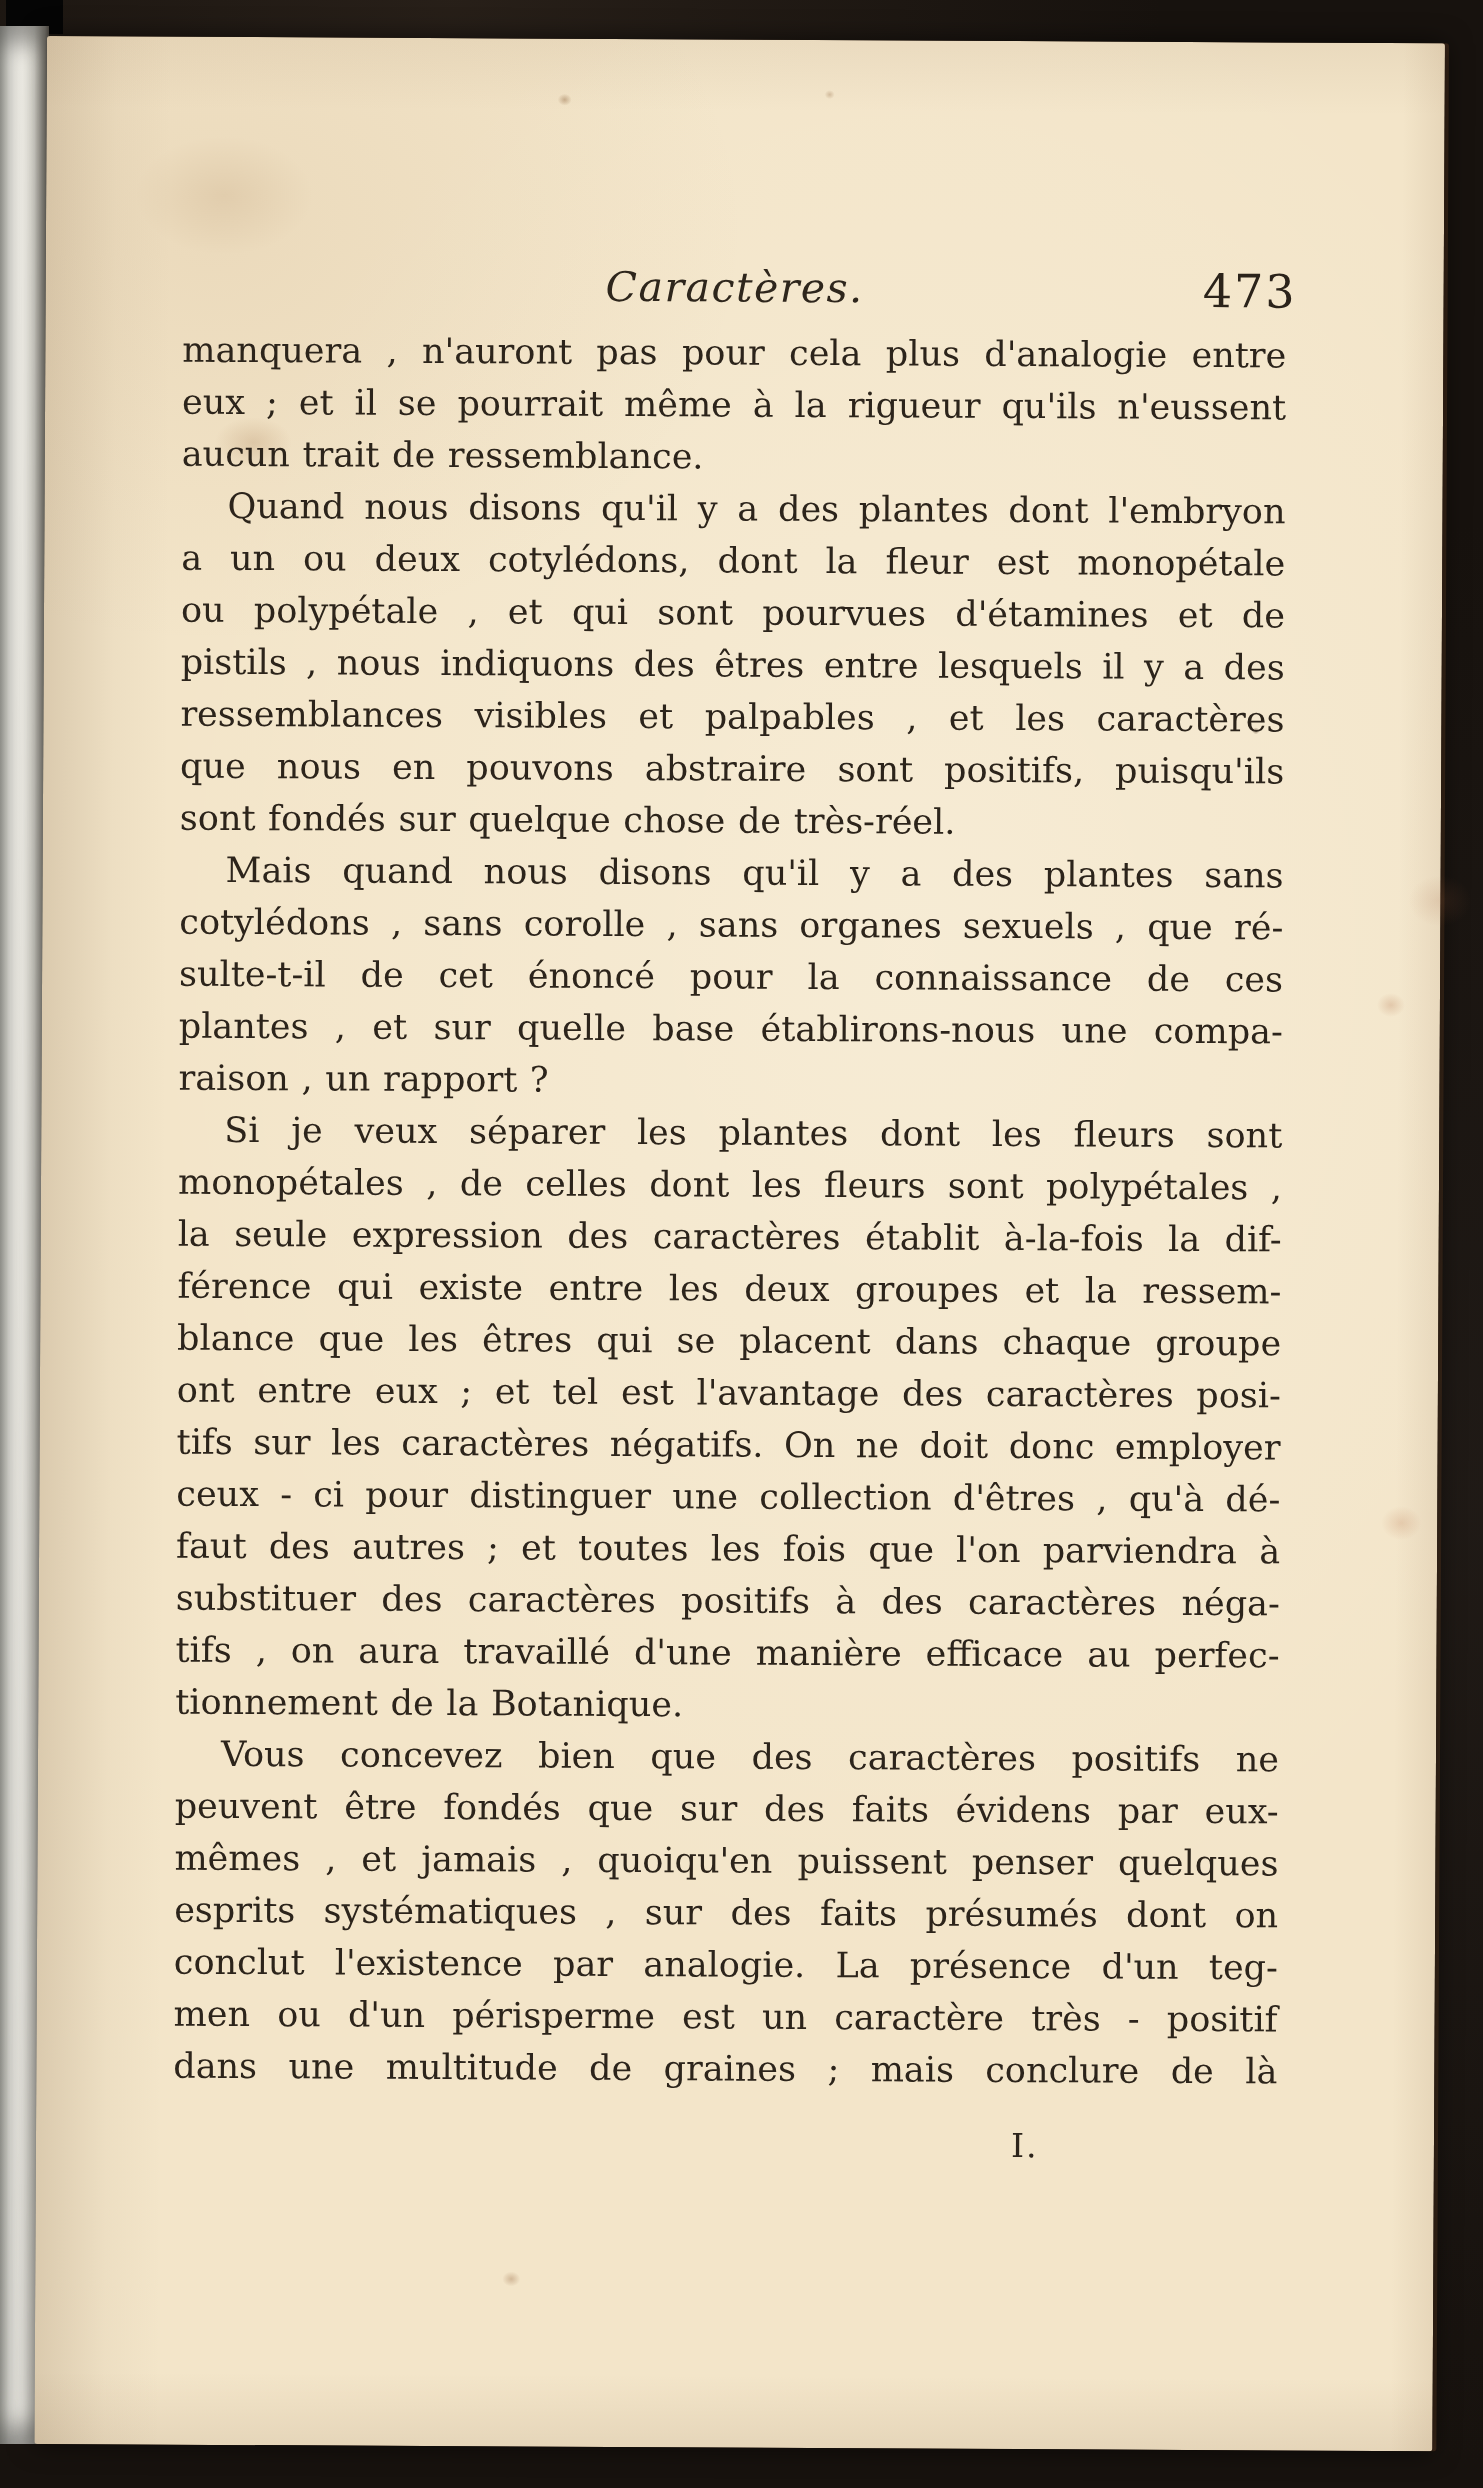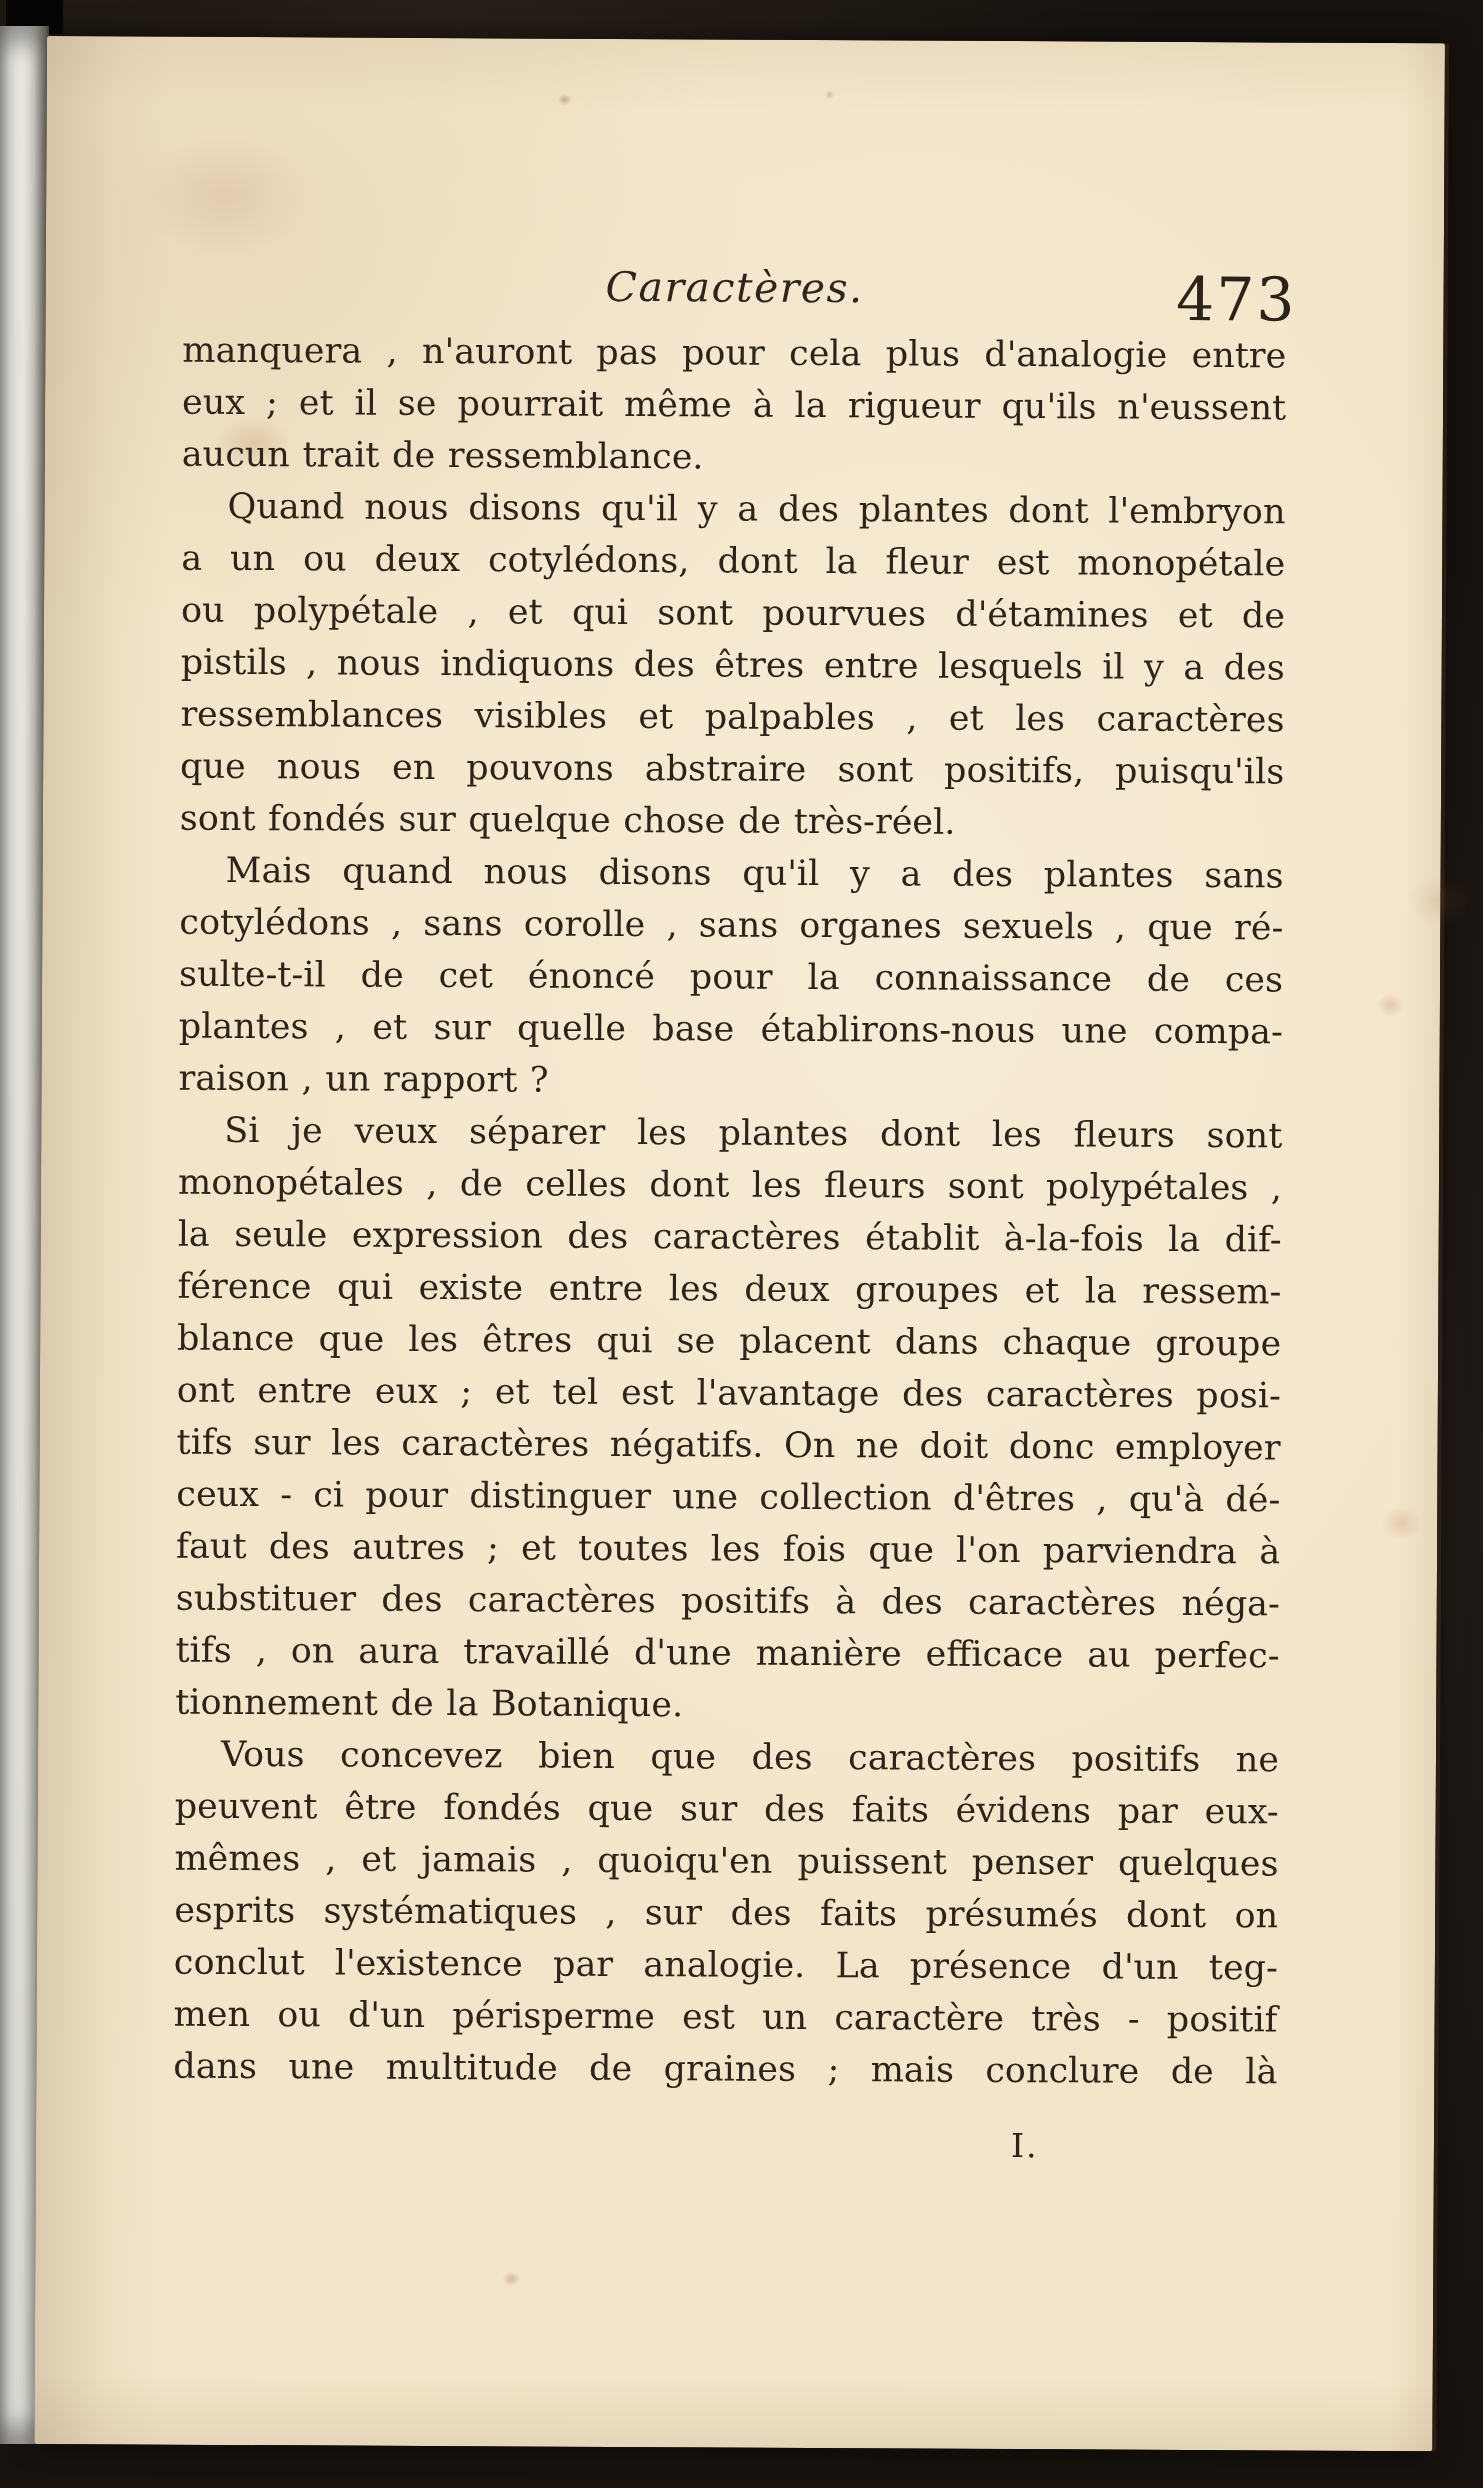--- a/index.html
+++ b/index.html
@@ -71,21 +71,21 @@
     display: block;
     text-align: center;
     font-style: italic;
     font-size: 41px;
     letter-spacing: 1.5px;
     color: #2e261c;
   }
   .page-number {
     position: absolute;
     right: -10px; top: -2px;
-    font-size: 60px;
+    font-size: 46px;
     letter-spacing: 2px;
     color: #2b231a;
   }
 
   
   .textblock {
     position: absolute;
     left: 137px; top: 287px;
     width: 1104px;
     color: #2c241b;

